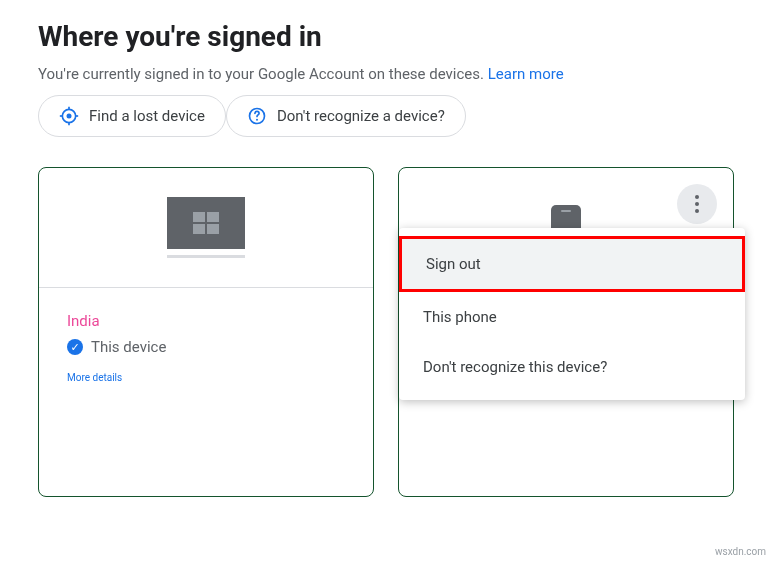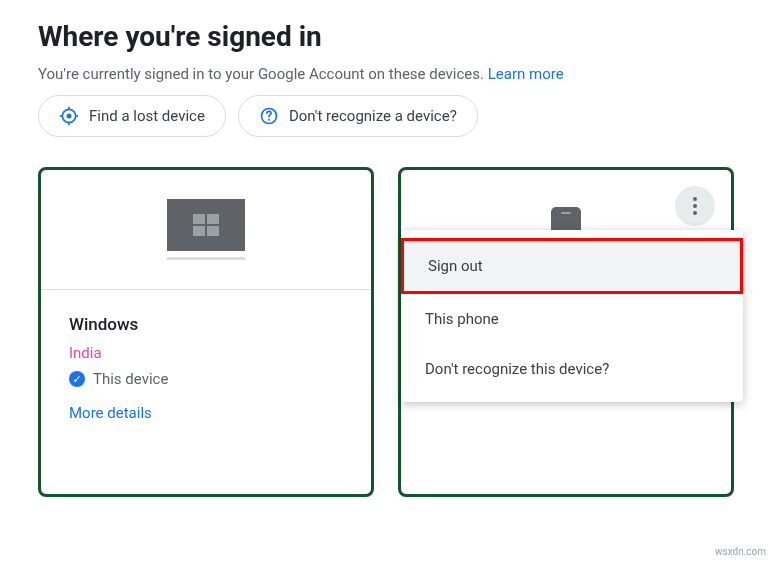--- a/index.html
+++ b/index.html
@@ -19,21 +19,20 @@
       font-size: 15px;
       color: #5f6368;
       margin-bottom: 12px;
     }
     .subtitle a {
       color: #1a73e8;
       text-decoration: none;
     }
     .actions {
       display: flex;
-      gap: 12px;
       margin-bottom: 30px;
     }
     .pill-btn {
       display: inline-flex;
       align-items: center;
       gap: 10px;
       border: 1px solid #dadce0;
       border-radius: 24px;
       background: #fff;
       padding: 10px 20px;
@@ -43,21 +42,21 @@
       font-family: inherit;
     }
     .pill-btn svg { display: block; }
     .cards {
       display: flex;
       gap: 24px;
     }
     .card {
       position: relative;
       flex: 1;
-      border: 3px solid #14532d;
+      border: 1px solid #14532d;
       border-radius: 8px;
       min-height: 330px;
     }
     .card-image {
       height: 120px;
       display: flex;
       align-items: center;
       justify-content: center;
       border-bottom: 1px solid #dadce0;
     }
@@ -88,21 +87,21 @@
       background: #1a73e8;
       border-radius: 50%;
       display: inline-flex;
       align-items: center;
       justify-content: center;
       color: #fff;
       font-size: 11px;
     }
     .more-link {
       color: #1a73e8;
-      font-size: 15px;
+      font-size: 10px;
       cursor: pointer;
     }
     .kebab {
       position: absolute;
       top: 16px;
       right: 16px;
       width: 40px; height: 40px;
       border-radius: 50%;
       background: #e8eaed;
       display: flex;
@@ -238,21 +237,20 @@
             <div></div>
               <div></div>
               <div></div>
               <div></div>
           </div>
         </div>
         <div class="monitor-stand"></div>
       </div>
     </div>
     <div class="card-body">
-      <div class="device-name">Windows</div>
       <div class="location">India</div>
       <div class="status-line">
         <span class="checkmark">✓</span>
         <span>This device</span>
       </div>
       <div class="more-link">More details</div>
     </div>
   </div>
 
   <div class="card card2">

